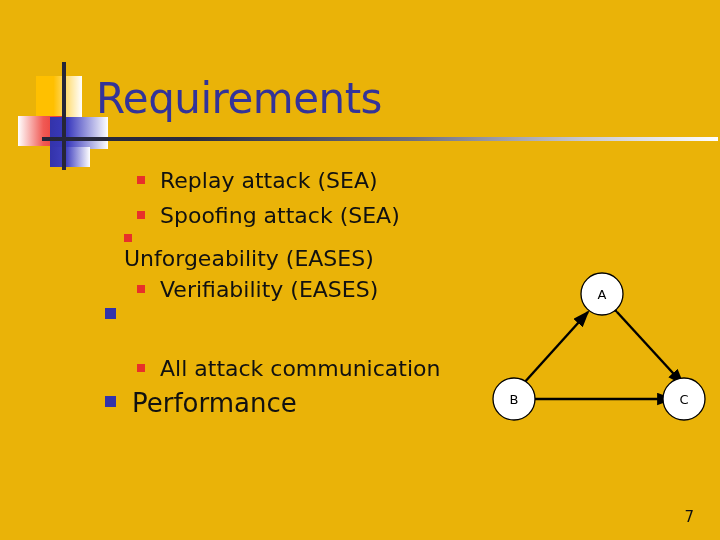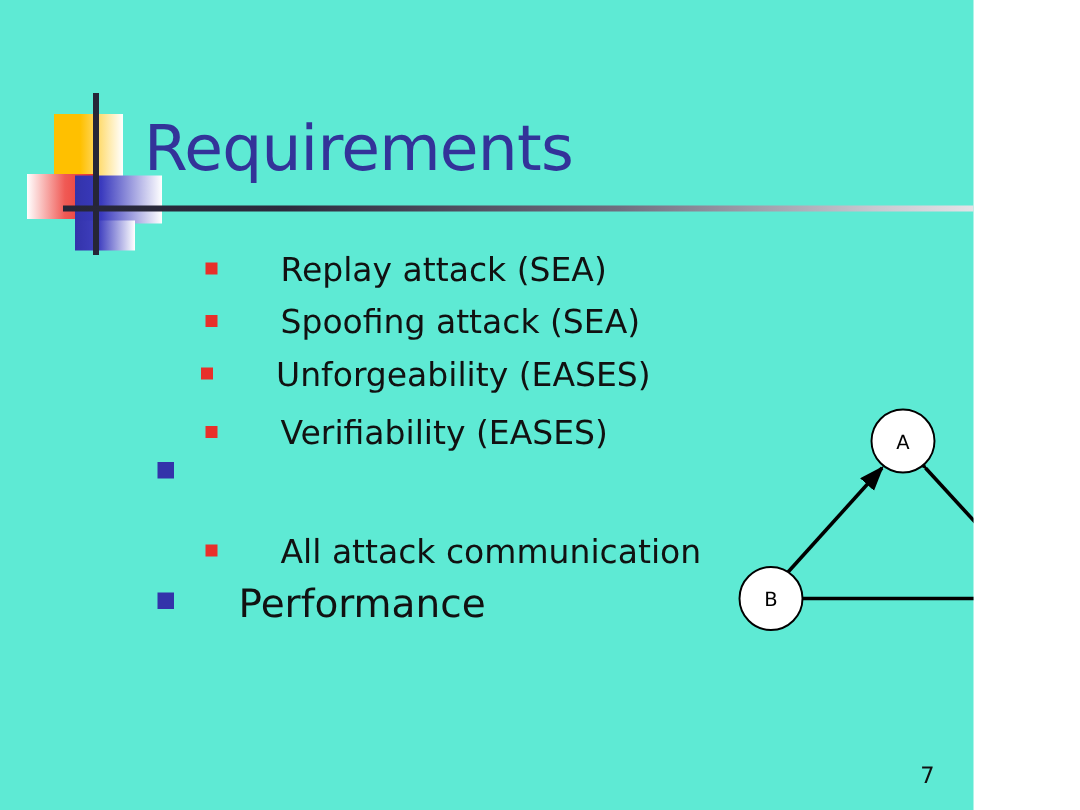--- a/index.html
+++ b/index.html
@@ -2,23 +2,23 @@
 <html><head>
 <meta charset="utf-8">
 <style>
   html, body {
     margin: 0;
     padding: 0;
     background: #ffffff;
   }
   #slide {
     position: relative;
-    width: 649px;
+    width: 720px;
     height: 540px;
-    background: #5eead4;
+    background: #eab308;
     overflow: hidden;
     font-family: "DejaVu Sans", "Liberation Sans", sans-serif;
   }
 
   
   .deco-yellow {
     position: absolute;
     left: 36px;  top: 76px;
     width: 46px; height: 44px;
     background: linear-gradient(to right, #FFC000 0%, #FFC000 38%, #FFFFFF 100%);
@@ -63,21 +63,20 @@
     letter-spacing: -0.5px;
     white-space: nowrap;
   }
 
   
   .row {
     position: absolute;
     display: flex;
     align-items: baseline;
     white-space: nowrap;
-    gap: 27px;
   }
   .bullet {
     display: inline-block;
     flex: 0 0 auto;
   }
   .bullet.sub {
     width: 8px; height: 8px;
     background: #E8302A;
     margin-right: 15px;
     position: relative;
@@ -94,21 +93,21 @@
     font-size: 22px;
     color: #111111;
   }
   .txt-main {
     font-size: 26px;
     color: #111111;
   }
 
   .r-sub1 { left: 137px; top: 168px; }
   .r-sub2 { left: 137px; top: 203px; }
-  .r-sub3 { left: 134px; top: 238px; }
+  .r-sub3 { left: 124px; top: 238px; flex-direction: column; }
   .r-sub4 { left: 137px; top: 262px; margin-top: 15px; }
   .r-main1 { left: 105px; top: 313px; }
   .r-sub5  { left: 137px; top: 356px; }
   .r-main2 { left: 105px; top: 388px; }
   .r-sub6  { left: 137px; top: 434px; }
 
   
   .diagram {
     position: absolute;
     left: 476px; top: 264px;

